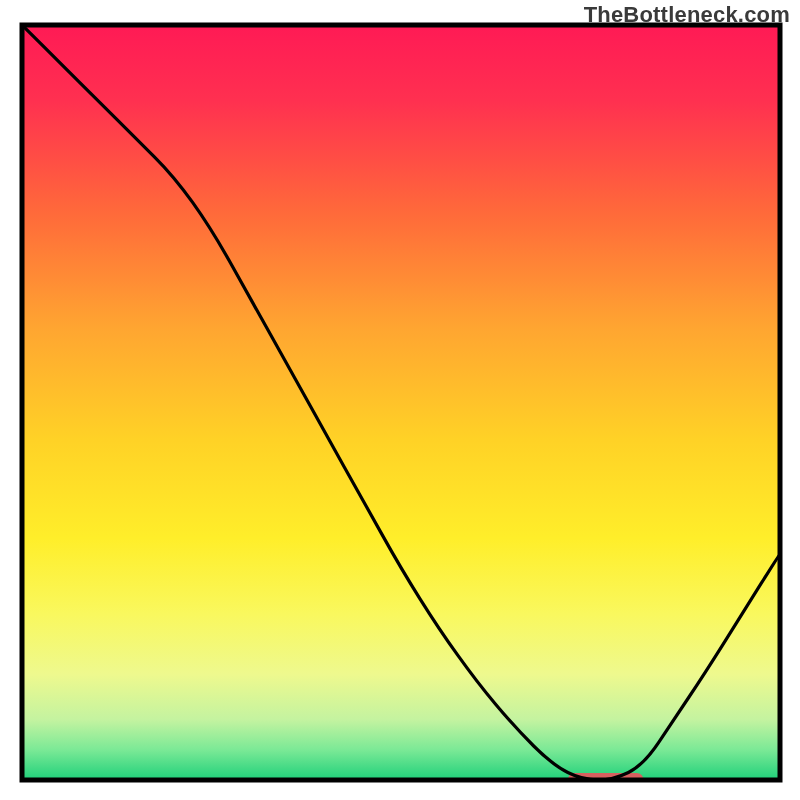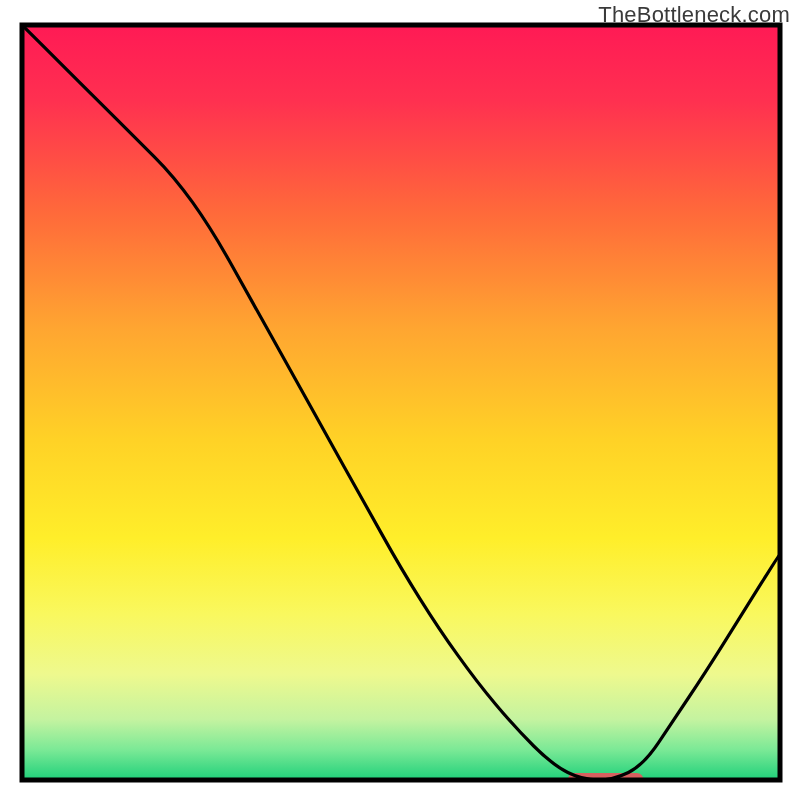--- a/index.html
+++ b/index.html
@@ -14,21 +14,21 @@
   .stage {
     position: relative;
     width: 800px;
     height: 800px;
   }
   .watermark {
     position: absolute;
     top: 2px;
     right: 10px;
     font-size: 22px;
-    font-weight: 400;
+    font-weight: 700;
     color: #3a3a3a;
     letter-spacing: 0.2px;
     user-select: none;
   }
   svg {
     position: absolute;
     left: 0;
     top: 0;
   }
 </style>

